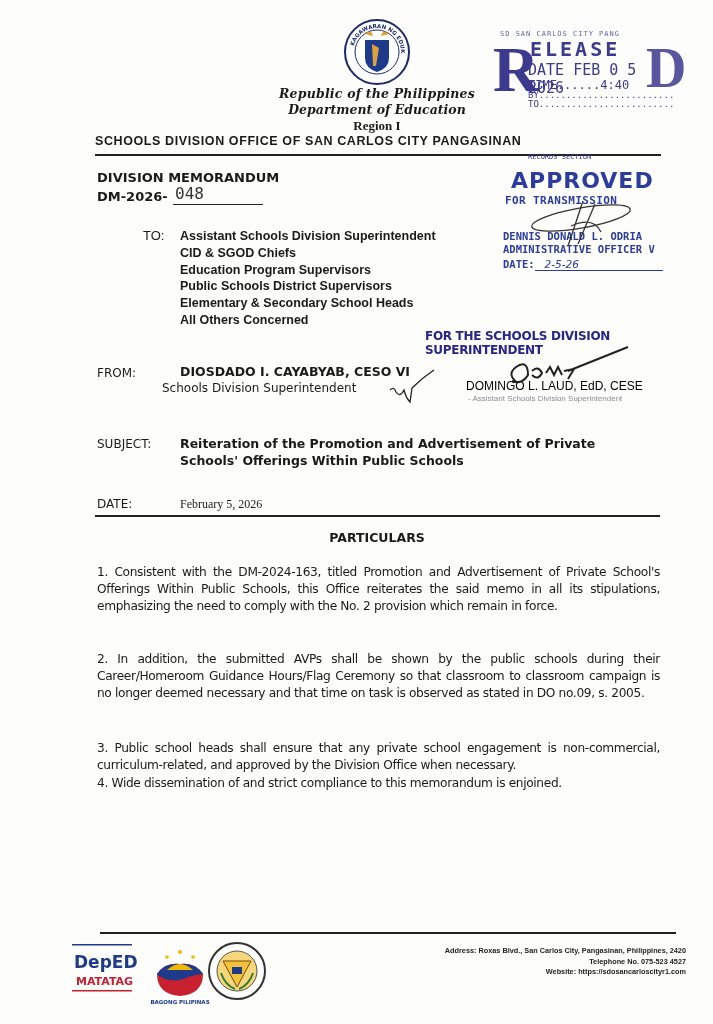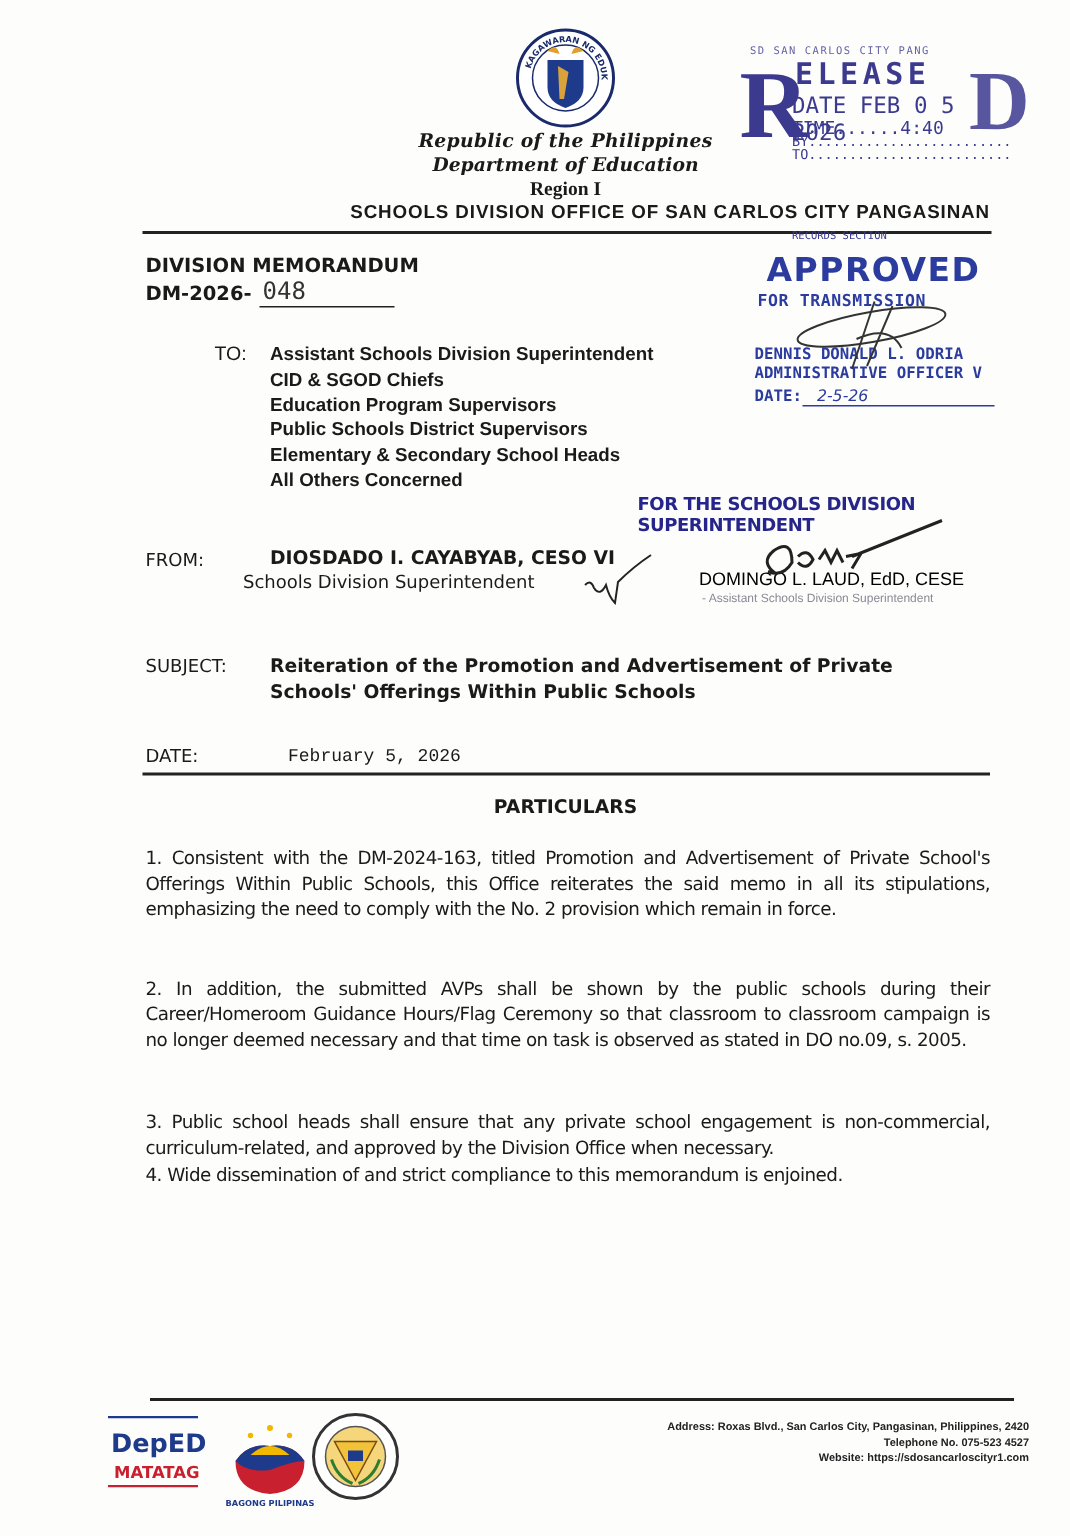--- a/index.html
+++ b/index.html
@@ -7,21 +7,21 @@
     width: 713px; height: 1024px; background: #fdfdfc; position: relative; overflow: hidden;
     font-family: "DejaVu Sans", sans-serif; color: #1a1a1a;
   }
   .abs { position: absolute; }
 
   
   .seal { left: 343px; top: 18px; width: 68px; height: 68px; }
   .hdr-line1 { left: 0; width: 754px; top: 86px; text-align: center; font-family: "DejaVu Serif", serif; font-weight: bold; font-size: 12.5px; font-style: italic; letter-spacing: 0.2px; }
   .hdr-line2 { left: 0; width: 754px; top: 102px; text-align: center; font-family: "DejaVu Serif", serif; font-weight: bold; font-size: 12.5px; font-style: italic; }
   .hdr-line3 { left: 0; width: 754px; top: 118px; text-align: center; font-family: "Liberation Serif", serif; font-weight: bold; font-size: 13px; }
-  .hdr-line4 { left: 95px; width: 565px; top: 134px; text-align: right; font-family: "Liberation Sans", sans-serif; font-weight: bold; font-size: 12.5px; letter-spacing: 0.6px; }
+  .hdr-line4 { left: 95px; width: 565px; top: 134px; text-align: left; font-family: "Liberation Sans", sans-serif; font-weight: bold; font-size: 12.5px; letter-spacing: 0.6px; }
   .rule-top { left: 95px; top: 154px; width: 566px; height: 2px; background: #222; }
 
   
   .released { left: 488px; top: 30px; width: 190px; height: 80px; color: #3b3a8f; font-family: "DejaVu Sans Mono", monospace; }
   .released .top { position: absolute; left: 12px; top: 0; font-size: 7px; letter-spacing: 1px; opacity: .8; }
   .released .bigR { position: absolute; left: 5px; top: 8px; font-size: 64px; font-weight: bold; line-height: 64px; font-family: "Liberation Serif", serif; }
   .released .word { position: absolute; left: 42px; top: 7px; font-size: 20px; font-weight: bold; letter-spacing: 3px; }
   .released .bigD { position: absolute; left: 158px; top: 10px; font-size: 56px; font-weight: bold; line-height: 56px; font-family: "Liberation Serif", serif; opacity: .85; }
   .released .row { position: absolute; left: 40px; font-size: 9px; }
   .released .date { top: 31px; font-size: 15px; }
@@ -55,21 +55,21 @@
   .from-label { left: 97px; top: 366px; font-family: "DejaVu Sans", sans-serif; font-size: 12px; }
   .from-name { left: 180px; top: 364px; font-family: "DejaVu Sans", sans-serif; font-weight: bold; font-size: 12.5px; }
   .from-title { left: 162px; top: 381px; font-family: "DejaVu Sans", sans-serif; font-size: 12px; }
   .asds-name { left: 466px; top: 379px; color: #000000; font-family: "Liberation Sans", sans-serif; font-size: 12px; }
   .asds-title { left: 468px; top: 394px; color: #8a8a96; font-family: "Liberation Sans", sans-serif; font-size: 8px; }
 
   
   .subj-label { left: 97px; top: 437px; font-family: "DejaVu Sans", sans-serif; font-size: 12px; }
   .subj-text { left: 180px; top: 435px; width: 440px; font-family: "DejaVu Sans", sans-serif; font-weight: bold; font-size: 12.5px; line-height: 17px; }
   .date-label { left: 97px; top: 497px; font-family: "DejaVu Sans", sans-serif; font-size: 12px; }
-  .date-val { left: 180px; top: 497px; font-family: Liberation Mono, monospace; font-size: 12px; margin-left: 12px; }
+  .date-val { left: 180px; top: 497px; font-family: Liberation Serif, serif; font-size: 12px; }
   .rule-mid { left: 95px; top: 515px; width: 565px; height: 2px; background: #222; }
 
   
   .part-title { left: 0; width: 754px; top: 530px; text-align: center; font-family: "DejaVu Sans", sans-serif; font-weight: bold; font-size: 12.5px; }
   .para { left: 97px; width: 563px; font-family: "DejaVu Sans", sans-serif; font-size: 12.2px; line-height: 17px; text-align: justify; letter-spacing: -0.35px; }
   .p1 { top: 564px; }
   .p2 { top: 651px; }
   .p3 { top: 740px; }
   .p4 { top: 775px; }
 

